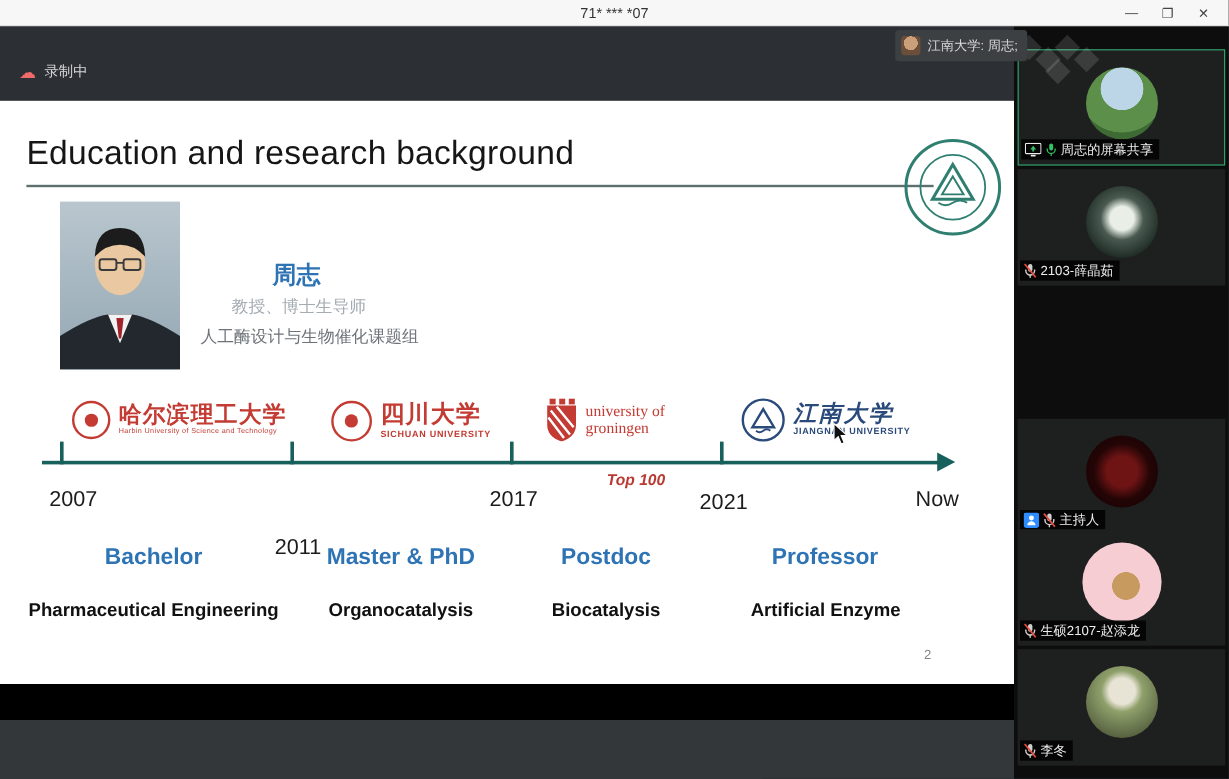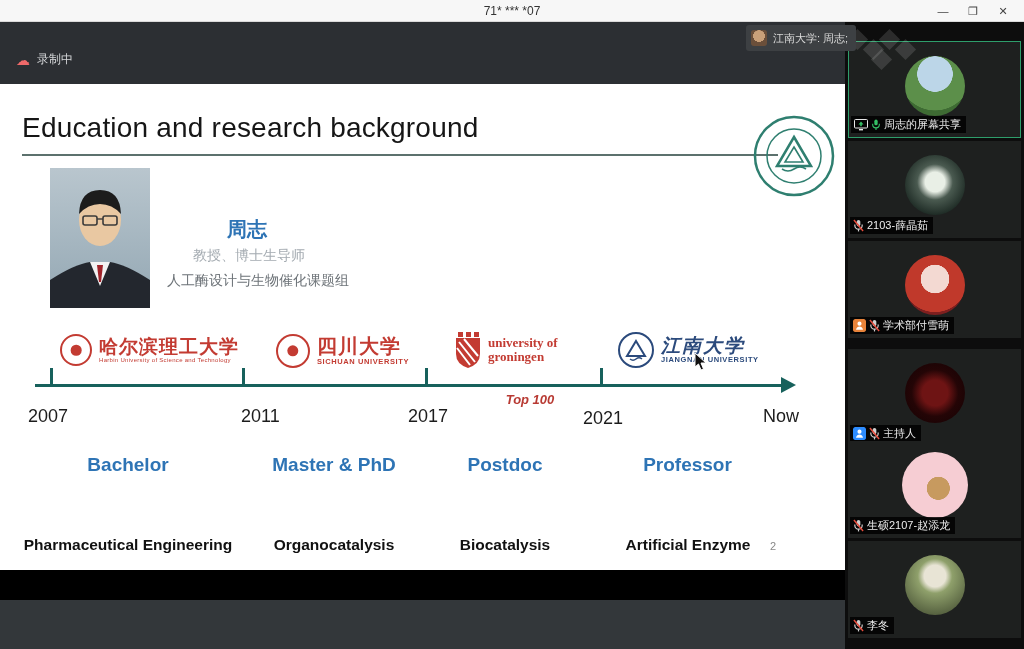--- a/index.html
+++ b/index.html
@@ -37,34 +37,34 @@
 
   .uni { position:absolute; display:flex; align-items:center; gap:7px; }
   .seal { border-radius:50%; flex:0 0 auto; position:relative; }
   .seal-red  { border:2px solid #c33b32; }
   .seal-red::after { content:""; position:absolute; left:50%; top:50%; width:38%; height:38%;
                      transform:translate(-50%,-50%); border-radius:50%; background:#c33b32; }
   .seal-navy { border:2px solid #2b4a7c; }
   .u-cn  { font-size:19px; font-weight:700; color:#c33b32; line-height:1.05; letter-spacing:1px; }
   .u-en  { font-size:6px; color:#c33b32; letter-spacing:.3px; }
   .u-en-b{ font-size:7.5px; font-weight:700; color:#c33b32; letter-spacing:.6px; }
-  .rug-text { font-size:13px; font-weight:700; color:#c33b32;
+  .rug-text { font-size:13px; font-weight:400; color:#c33b32;
               font-family:"Liberation Serif", serif; line-height:1.05; }
   .ju-cn { font-size:19px; font-weight:700; color:#2b4a7c; font-style:italic; letter-spacing:2px; line-height:1.05;}
   .ju-en { font-size:7.5px; font-weight:700; color:#2b4a7c; letter-spacing:.6px; }
 
   .tl-line { position:absolute; left:35px; top:300px; width:748px; height:3px; background:#17615c; }
   .tl-arrow{ position:absolute; left:781px; top:293px; width:0; height:0;
              border-left:15px solid #17615c; border-top:8px solid transparent; border-bottom:8px solid transparent; }
   .tl-tick { position:absolute; top:284px; width:3px; height:19px; background:#17615c; }
   .tl-year { position:absolute; top:322px; font-size:18px; font-weight:500; color:#1c1c1c; }
   .tl-note { position:absolute; left:470px; top:308px; width:120px; text-align:center;
              font-size:13px; font-weight:700; font-style:italic; color:#b83a33; }
   .deg   { position:absolute; top:370px; text-align:center; font-size:19px; font-weight:700; color:#2E74B5; }
-  .field { position:absolute; top:416px; text-align:center; font-size:15.5px; font-weight:600; color:#111;margin-top:36px; }
+  .field { position:absolute; top:416px; text-align:center; font-size:15.5px; font-weight:600; color:#111; }
   .pagenum { position:absolute; left:770px; top:456px; font-size:11px; color:#888; }
 
   .black-band { position:absolute; left:0; top:548px; width:845px; height:30px; background:#000; }
   .bottom-strip { position:absolute; left:0; top:578px; width:845px; height:49px; background:#33373a; }
 
   
   .toast { position:absolute; left:746px; top:25px; height:26px; background:#3d4043; border-radius:3px;
            display:flex; align-items:center; gap:6px; padding:0 8px 0 5px; z-index:5; }
   .toast-avatar { width:16px; height:16px; border-radius:3px;
                   background:radial-gradient(circle at 50% 38%, #c9a079 0 45%, #6b4f3a 46% 100%); }
@@ -181,22 +181,22 @@
           <div class="ju-en">JIANGNAN UNIVERSITY</div>
         </div>
       </div>
 
       <div class="tl-line"></div>
       <div class="tl-arrow"></div>
       <div class="tl-tick" style="left:50px;"></div>
       <div class="tl-tick" style="left:242px;"></div>
       <div class="tl-tick" style="left:425px;"></div>
       <div class="tl-tick" style="left:600px;"></div>
-      <div class="tl-year" style="left:28px;text-align:right;">2007</div>
-      <div class="tl-year" style="left:241px;">2011</div>
+      <div class="tl-year" style="left:41px;text-align:right;">2007</div>
+      <div class="tl-year" style="left:229px;margin-top:40px;">2011</div>
       <div class="tl-year" style="left:408px;">2017</div>
       <div class="tl-year" style="left:583px; top:324px;">2021</div>
       <div class="tl-year" style="left:763px;">Now</div>
       <div class="tl-note">Top 100</div>
 
       <div class="deg" style="left:254px; width:160px;">Master &amp; PhD</div>
       <div class="deg" style="left:58px;  width:140px;">Bachelor</div>
       <div class="deg" style="left:440px; width:130px;">Postdoc</div>
       <div class="deg" style="left:615px; width:145px;">Professor</div>
 
@@ -254,76 +254,59 @@
         <svg width="11" height="13" viewBox="0 0 12 14">
           <rect x="4" y="1" width="4" height="7" rx="2" fill="#cfcfcf"></rect>
           <path d="M2 6v1a4 4 0 0 0 8 0V6" fill="none" stroke="#cfcfcf" stroke-width="1.3"></path>
           <line x1="6" y1="11" x2="6" y2="13.5" stroke="#cfcfcf" stroke-width="1.3"></line>
           <line x1="1" y1="1" x2="11" y2="13" stroke="#e74c3c" stroke-width="1.6"></line>
         </svg>
         <span>2103-薛晶茹</span>
       </div>
     </div>
 
-    <div class="tile" style="top:219px;">
-      <div class="avatar av3"></div>
+
+    <div class="tile" style="top:300px;margin-top:27px;">
+      <div class="avatar av4"></div>
       <div class="nametag">
         <svg class="badge" width="13" height="13" viewBox="0 0 14 14">
-          <rect width="14" height="14" rx="2" fill="#E8833A"></rect>
+          <rect width="14" height="14" rx="2" fill="#2D8CFF"></rect>
           <circle cx="7" cy="5" r="2.2" fill="#fff"></circle>
           <path d="M3.2 11.5 C3.7 9 5.5 8 7 8 C8.5 8 10.3 9 10.8 11.5 Z" fill="#fff"></path>
         </svg>
         <svg width="11" height="13" viewBox="0 0 12 14">
           <rect x="4" y="1" width="4" height="7" rx="2" fill="#cfcfcf"></rect>
           <path d="M2 6v1a4 4 0 0 0 8 0V6" fill="none" stroke="#cfcfcf" stroke-width="1.3"></path>
           <line x1="6" y1="11" x2="6" y2="13.5" stroke="#cfcfcf" stroke-width="1.3"></line>
           <line x1="1" y1="1" x2="11" y2="13" stroke="#e74c3c" stroke-width="1.6"></line>
         </svg>
-        <span>学术部付雪萌</span>
-      </div>
-    </div>
-
-    <div class="tile" style="top:300px;margin-top:27px;">
-      <div class="avatar av4"></div>
-      <div class="nametag">
-        <svg class="badge" width="13" height="13" viewBox="0 0 14 14">
-          <rect width="14" height="14" rx="2" fill="#2D8CFF"></rect>
-          <circle cx="7" cy="5" r="2.2" fill="#fff"></circle>
-          <path d="M3.2 11.5 C3.7 9 5.5 8 7 8 C8.5 8 10.3 9 10.8 11.5 Z" fill="#fff"></path>
-        </svg>
+        <span>主持人</span>
+      </div>
+    </div>
+
+    <div class="tile" style="top:419px;">
+      <div class="avatar av5" style="width:66px;height:66px;top:11px;"></div>
+      <div class="nametag">
         <svg width="11" height="13" viewBox="0 0 12 14">
           <rect x="4" y="1" width="4" height="7" rx="2" fill="#cfcfcf"></rect>
           <path d="M2 6v1a4 4 0 0 0 8 0V6" fill="none" stroke="#cfcfcf" stroke-width="1.3"></path>
           <line x1="6" y1="11" x2="6" y2="13.5" stroke="#cfcfcf" stroke-width="1.3"></line>
           <line x1="1" y1="1" x2="11" y2="13" stroke="#e74c3c" stroke-width="1.6"></line>
         </svg>
-        <span>主持人</span>
-      </div>
-    </div>
-
-    <div class="tile" style="top:419px;">
-      <div class="avatar av5" style="width:66px;height:66px;top:11px;"></div>
+        <span>生硕2107-赵添龙</span>
+      </div>
+    </div>
+
+    <div class="tile" style="top:519px;">
+      <div class="avatar av6"></div>
       <div class="nametag">
         <svg width="11" height="13" viewBox="0 0 12 14">
           <rect x="4" y="1" width="4" height="7" rx="2" fill="#cfcfcf"></rect>
           <path d="M2 6v1a4 4 0 0 0 8 0V6" fill="none" stroke="#cfcfcf" stroke-width="1.3"></path>
           <line x1="6" y1="11" x2="6" y2="13.5" stroke="#cfcfcf" stroke-width="1.3"></line>
           <line x1="1" y1="1" x2="11" y2="13" stroke="#e74c3c" stroke-width="1.6"></line>
         </svg>
-        <span>生硕2107-赵添龙</span>
-      </div>
-    </div>
-
-    <div class="tile" style="top:519px;">
-      <div class="avatar av6"></div>
-      <div class="nametag">
-        <svg width="11" height="13" viewBox="0 0 12 14">
-          <rect x="4" y="1" width="4" height="7" rx="2" fill="#cfcfcf"></rect>
-          <path d="M2 6v1a4 4 0 0 0 8 0V6" fill="none" stroke="#cfcfcf" stroke-width="1.3"></path>
-          <line x1="6" y1="11" x2="6" y2="13.5" stroke="#cfcfcf" stroke-width="1.3"></line>
-          <line x1="1" y1="1" x2="11" y2="13" stroke="#e74c3c" stroke-width="1.6"></line>
-        </svg>
         <span>李冬</span>
       </div>
     </div>
 
   </div>
 </div>
 
 </body></html>

